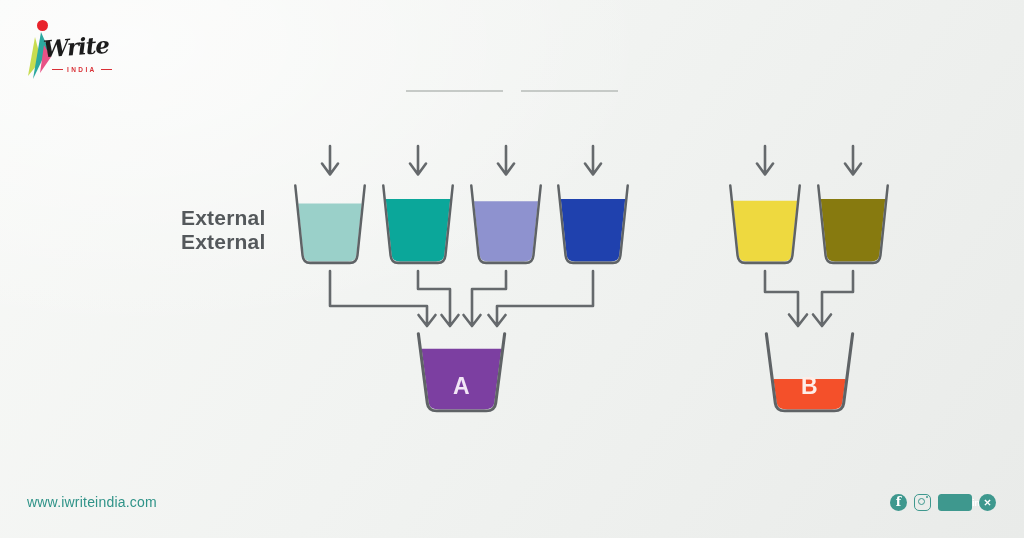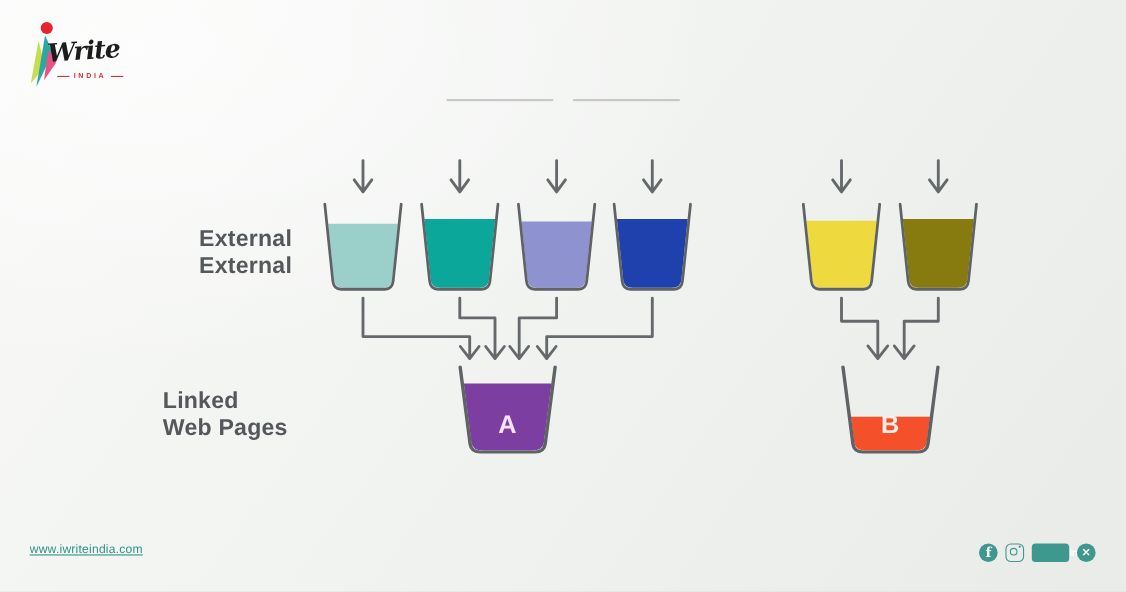--- a/index.html
+++ b/index.html
@@ -36,22 +36,22 @@
   .row-label.lnk{top:353px;}
 
   .cup{position:absolute;}
   .cup svg{position:absolute;left:0;top:0;width:100%;height:100%;}
   .cup.src{width:78px;height:84px;top:184px;}
   .cup.target{width:97px;height:84px;top:332px;}
   .cup-label{position:absolute;left:0;top:41px;width:100%;text-align:center;
     font-size:23px;font-weight:800;letter-spacing:.5px;}
 
   
-  .site-url{position:absolute;left:27px;top:494px;font-size:11px;letter-spacing:.2px;
-    color:var(--footer-teal,#2f9388);text-decoration:underline;}
+  .site-url{position:absolute;left:27px;top:494px;font-size:14px;letter-spacing:.2px;
+    color:var(--footer-teal,#2f9388);}
   .social{position:absolute;right:28px;top:494px;display:flex;align-items:center;gap:7px;}
   .sicon{display:inline-block;width:17px;height:17px;box-sizing:border-box;position:relative;cursor:pointer;}
   .sicon.fb{border-radius:50%;background:var(--social-teal,#3e988e);color:#fff;
     font-family:"DejaVu Serif",serif;font-weight:700;font-size:12.5px;line-height:16px;text-align:center;}
   .sicon.ig{border:1.8px solid var(--social-teal,#3e988e);border-radius:5px;}
   .sicon.ig .ig-lens{position:absolute;left:3.2px;top:3.2px;width:7px;height:7px;box-sizing:border-box;
     border:1.6px solid var(--social-teal,#3e988e);border-radius:50%;}
   .sicon.ig::after{content:"";position:absolute;right:1.6px;top:1.4px;width:2px;height:2px;border-radius:50%;
     background:var(--social-teal,#3e988e);}
   .sicon.li{border-radius:3.5px;background:var(--social-teal,#3e988e);color:#fff;
@@ -97,24 +97,20 @@
       <path d="M506 271 V289 H472 V325.5 M463.5 315 L472 326 L480.5 315"></path>
       <path d="M593 271 V306 H497 V325.5 M488.5 315 L497 326 L505.5 315"></path>
       <path d="M765 271 V292 H798 V325.5 M789 314.5 L798 326 L807 314.5"></path>
       <path d="M853 271 V292 H822 V325.5 M813 314.5 L822 326 L831 314.5"></path>
     </g>
   </svg>
 
   <div class="row-label ext">
     <div>External</div>
     <div>External</div>
-  </div>
-  <div class="row-label lnk">
-    <div>Linked</div>
-    <div>Web Pages</div>
   </div>
 
   <div class="cup src" style="left:291px">
       <svg viewBox="0 0 100 100" preserveAspectRatio="none">
         <path d="M 9.3 23.2 L 90.7 23.2 L 83.9 84 Q 82.9 92.4 73 92.4 L 27 92.4 Q 17.1 92.4 16.1 84 Z" fill="#9ad0c9"></path>
         <path d="M5.5 2 L14.8 85 Q15.8 94 24.5 94 L75.5 94 Q84.2 94 85.2 85 L94.5 2" fill="none" stroke="var(--cup-outline,#5f6366)" stroke-width="3.2" stroke-linecap="round"></path>
       </svg>
     </div>
   <div class="cup src" style="left:379px">
       <svg viewBox="0 0 100 100" preserveAspectRatio="none">

